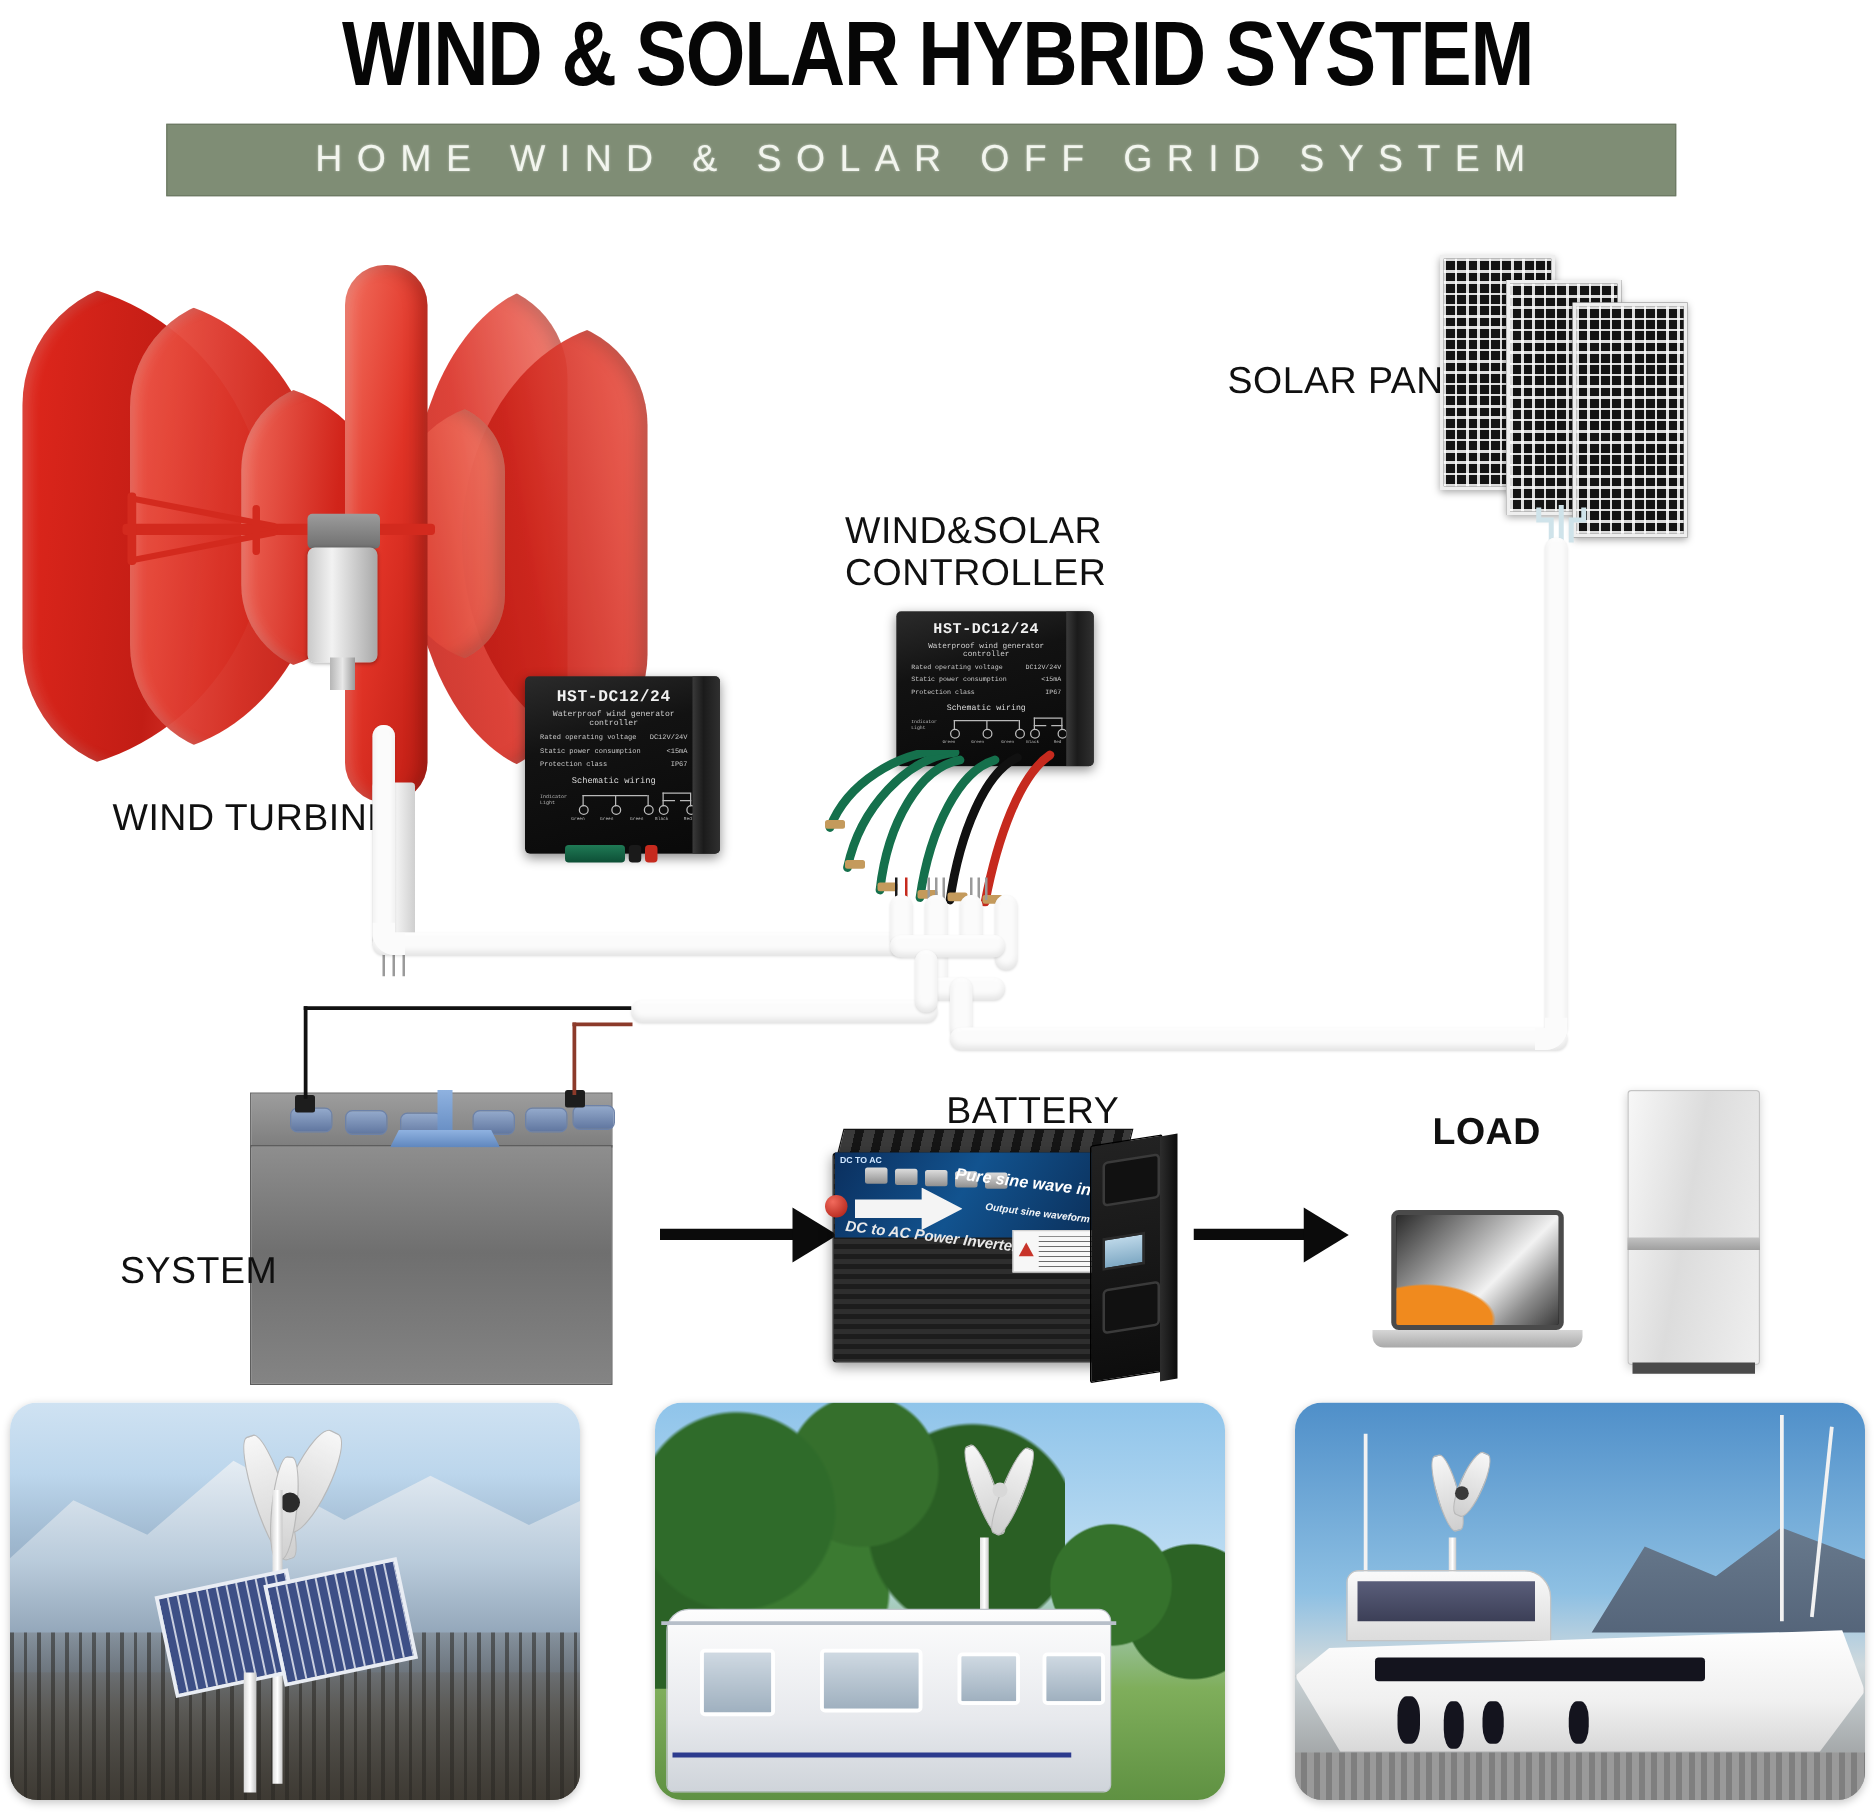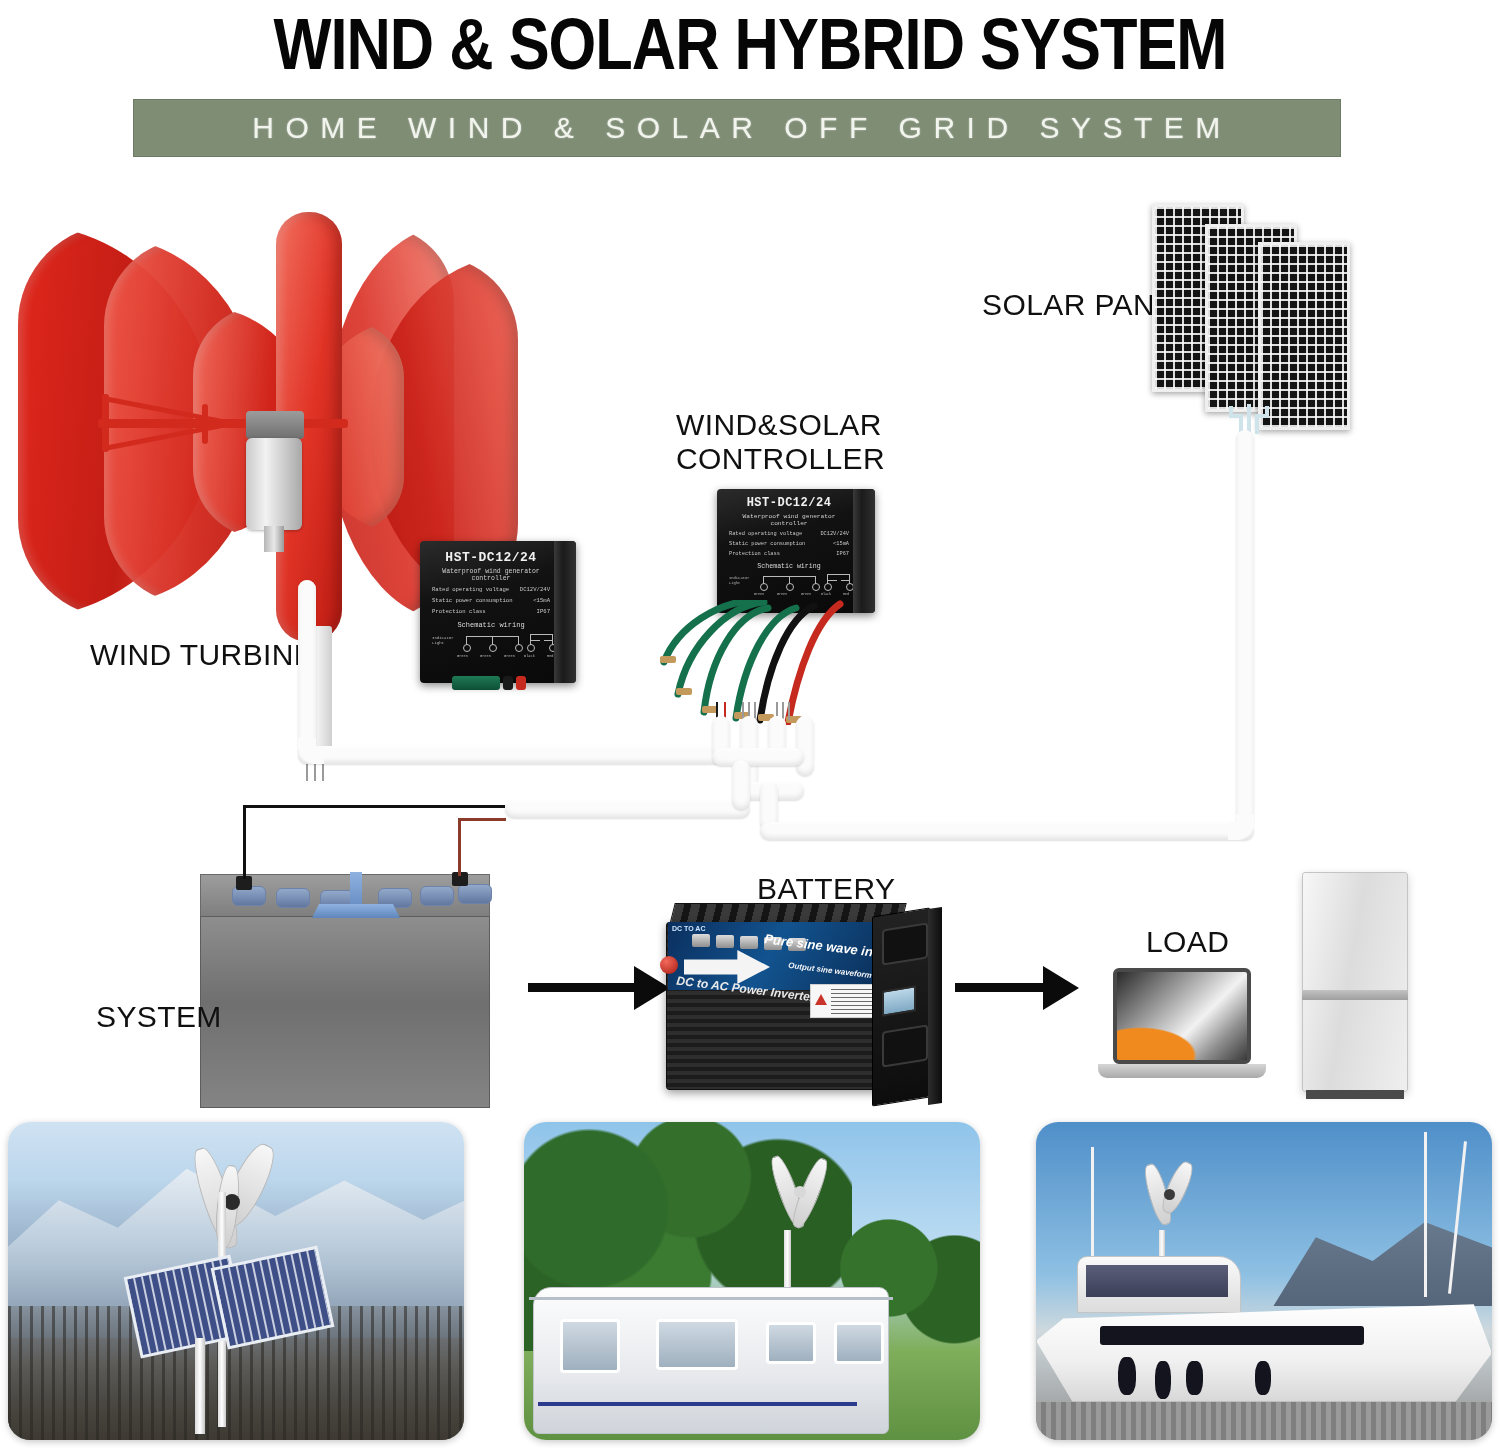--- a/index.html
+++ b/index.html
@@ -578,21 +578,21 @@
 
 <div class="inv-face" style="left:872px; top:912px; width:58px; height:190px; transform:skewY(-9deg);"></div>
 <div class="inv-socket" style="left:882px; top:926px; width:46px; height:36px; transform:skewY(-9deg);"></div>
 <div class="inv-lcd" style="left:882px; top:988px; width:34px; height:26px; transform:skewY(-9deg);"></div>
 <div class="inv-socket" style="left:882px; top:1028px; width:46px; height:36px; transform:skewY(-9deg);"></div>
 <div style="position:absolute;left:928px;top:908px;width:14px;height:196px;background:linear-gradient(90deg,#2d2d2d,#0c0c0c);transform:skewY(-9deg);"></div>
 
 <div class="arrow-shaft" style="left:955px; top:983px; width:90px;"></div>
 <div class="arrow-head" style="left:1043px; top:966px;"></div>
 
-<div class="lbl" style="left:1146px; top:925px;">LOAD</div>
+<div class="lbl" style="left:1146px; top:889px;font-weight:bold;">LOAD</div>
 <div class="lap-screen" style="left:1113px; top:968px; width:138px; height:96px;">
   <div class="lap-wall"></div>
 </div>
 <div class="lap-base" style="left:1098px; top:1064px; width:168px; height:14px;"></div>
 <div class="fridge" style="left:1302px; top:872px; width:106px; height:220px;"></div>
 <div class="fridge-split" style="left:1302px; top:990px; width:106px;"></div>
 <div class="fridge-foot" style="left:1306px; top:1090px; width:98px;"></div>
 
 <div class="photo" style="left:8px; top:1122px; width:456px; height:318px;">
   <div class="ph-snow"></div>

